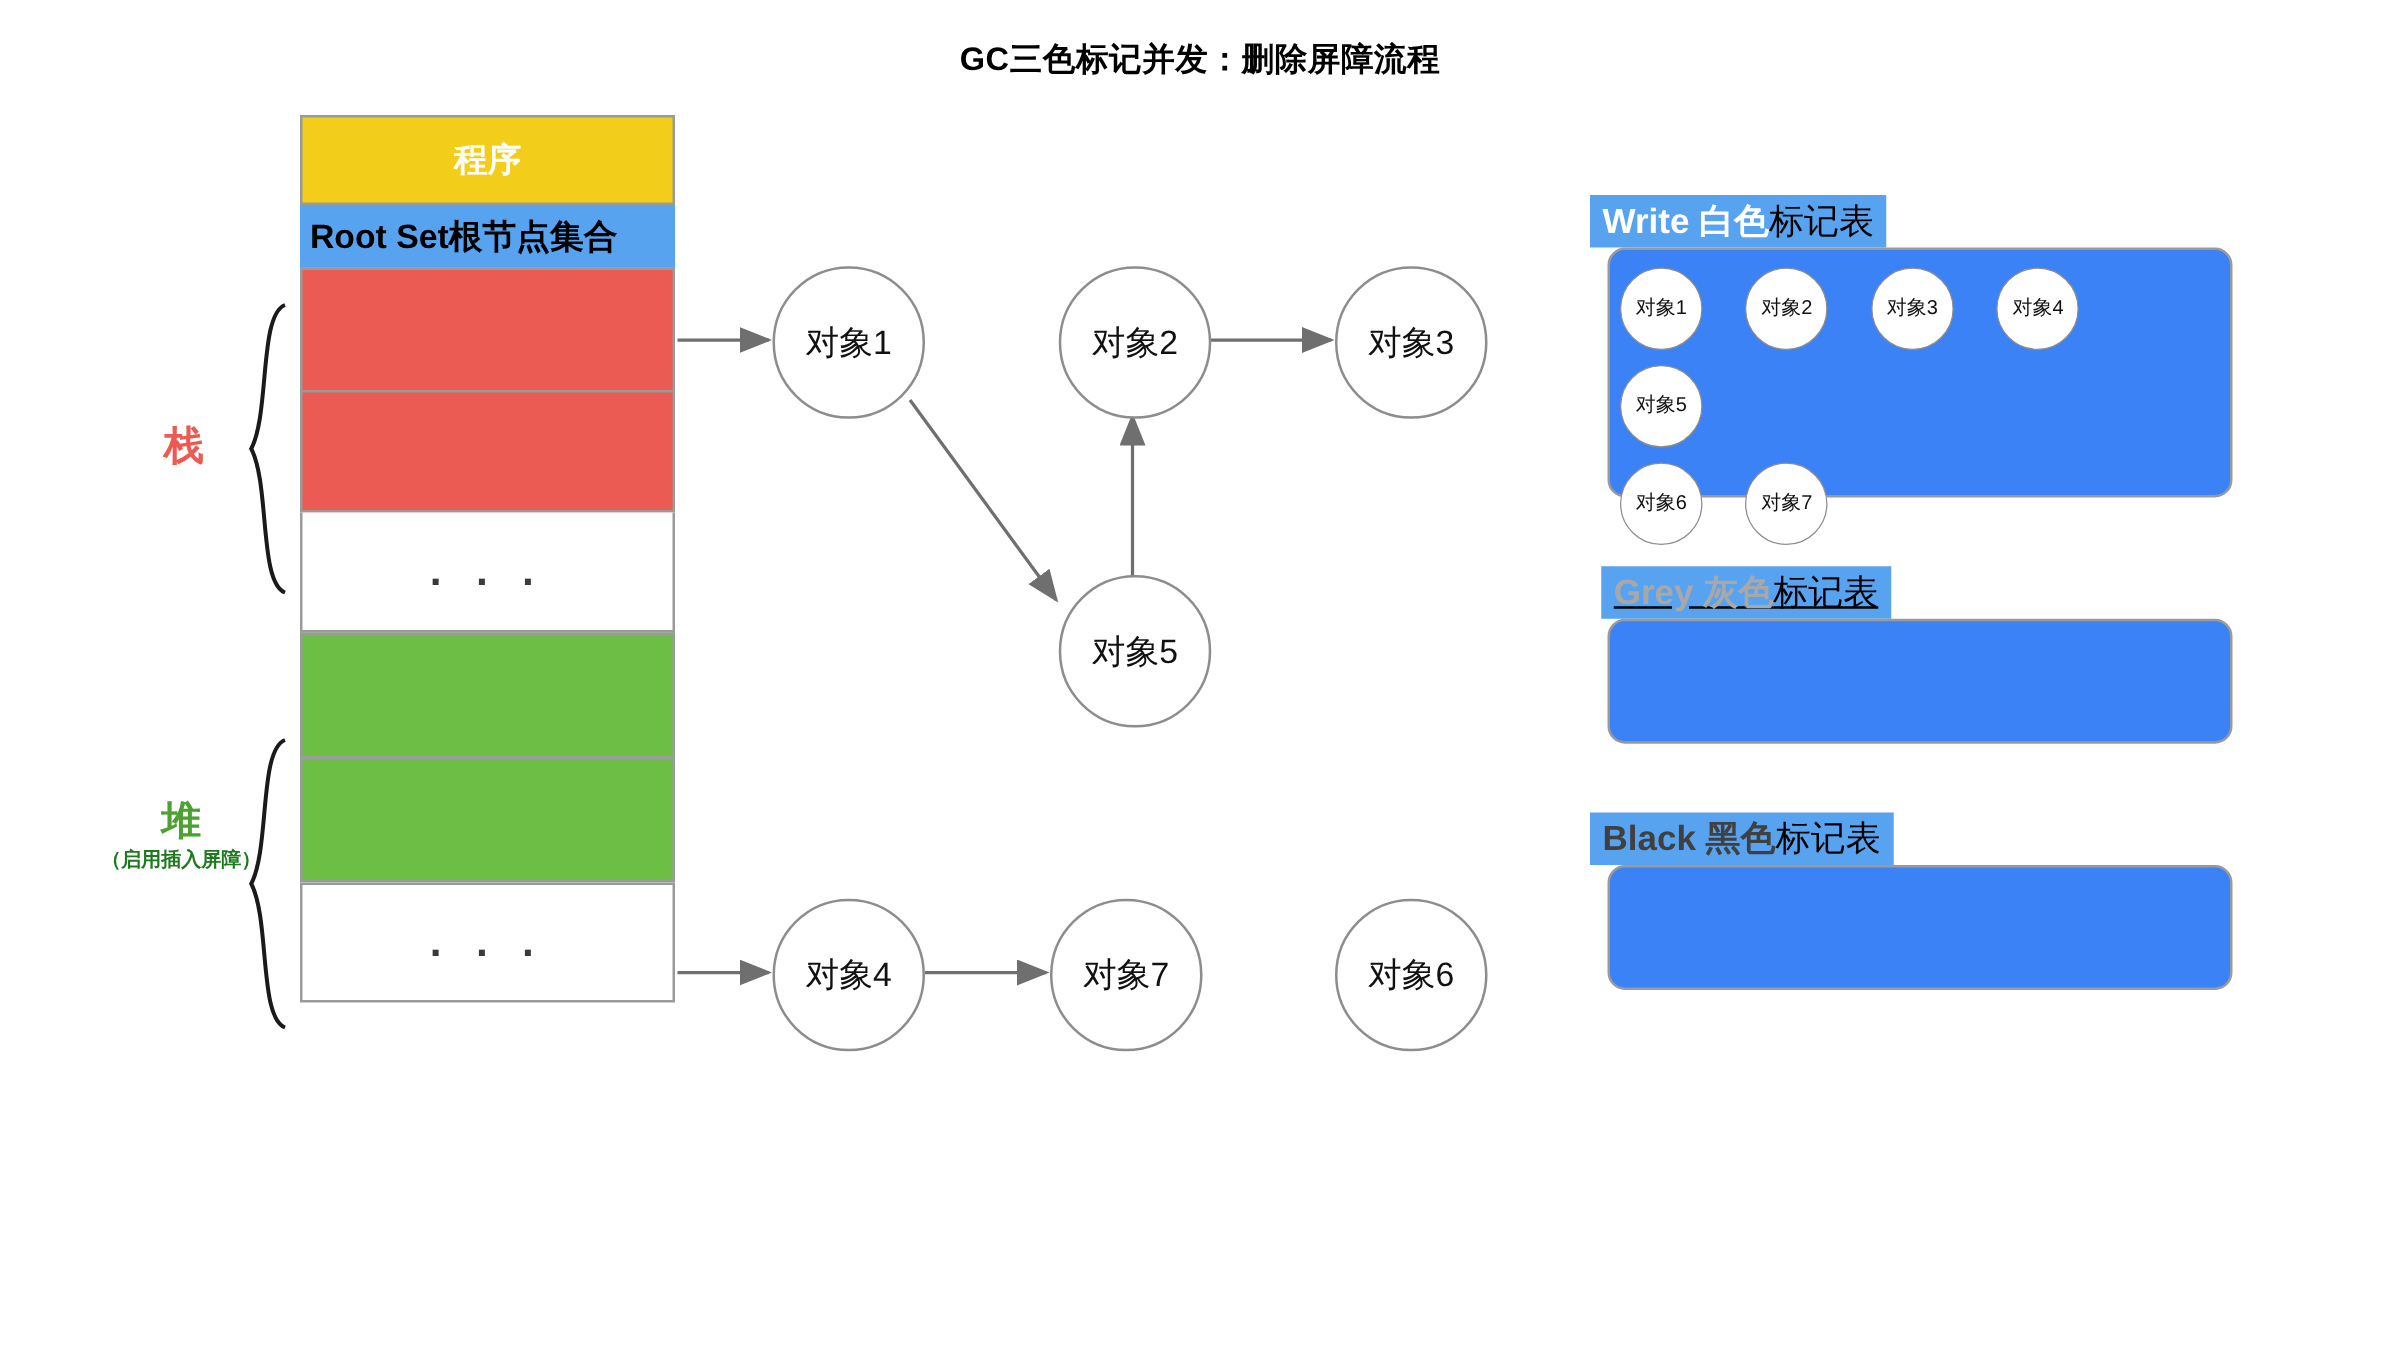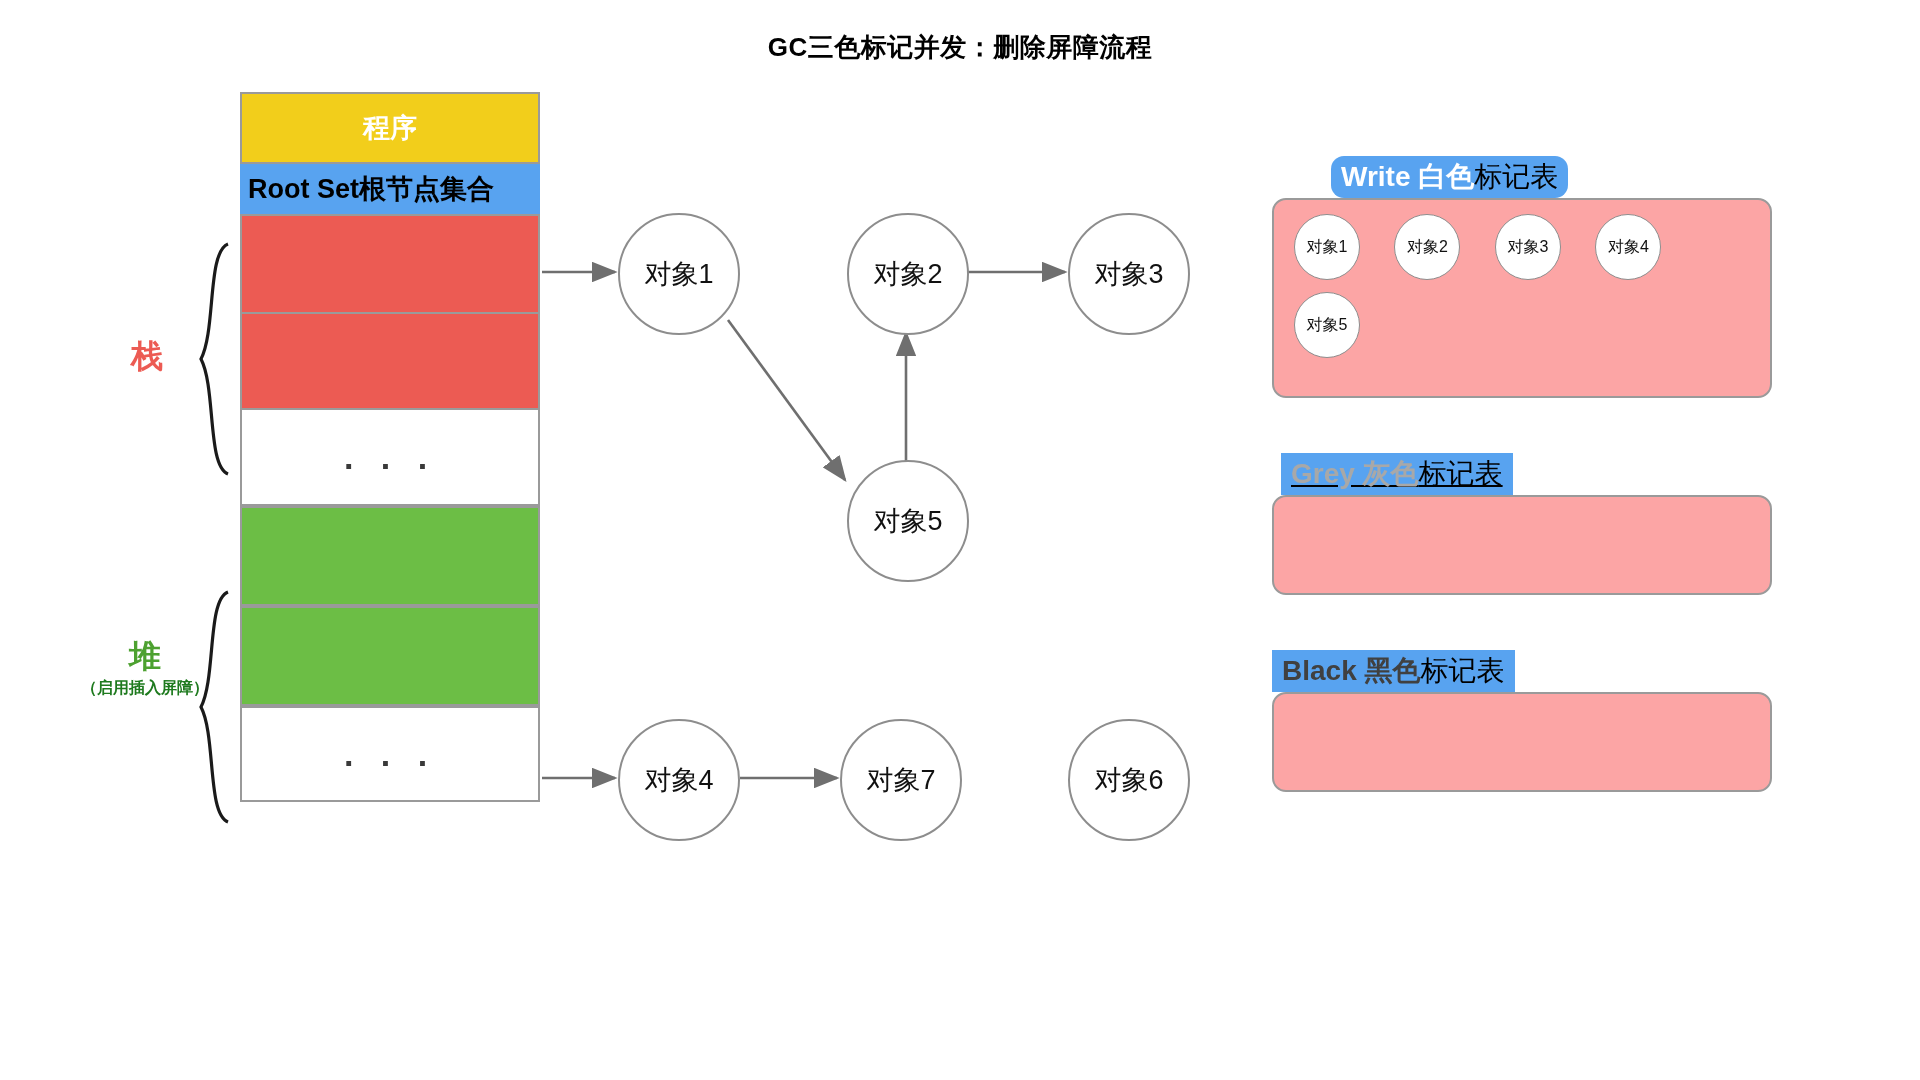--- a/index.html
+++ b/index.html
@@ -48,21 +48,21 @@
        border:2px solid #8d8d8d;background:#fff;display:flex;
        align-items:center;justify-content:center;font-size:27px;color:#111;}
 
   
   .tblhead{position:absolute;background:#58A3F0;height:42px;
            display:flex;align-items:center;padding:0 10px;box-sizing:border-box;
            font-size:28px;white-space:nowrap;}
   .tblhead .kw{font-weight:bold;}
   .tblhead .tail{color:#000000;font-weight:normal;}
   .tblbox{position:absolute;border:2px solid #9a9a9a;border-radius:14px;
-          background:#fca5a5;box-sizing:border-box;padding:14px 0 0 20px;}
+          background:#3b82f6;box-sizing:border-box;padding:14px 0 0 8px;margin-left:14px;}
   .chip{width:64px;height:64px;border-radius:50%;border:1.6px solid #8d8d8d;
         background:#fff;display:inline-flex;align-items:center;
         justify-content:center;font-size:16px;color:#111;margin-right:30px;
         margin-bottom:12px;vertical-align:top;}
   .chiprow{line-height:0;}
 
   
   #caption{position:absolute;left:550px;top:948px;width:740px;
            background:#58A3F0;padding:10px 18px;box-sizing:border-box;
            text-align:center;font-size:40px;line-height:1.22;color:#000;}
@@ -118,31 +118,35 @@
   </svg>
 
   <div class="obj" style="left:618px;top:213px;">对象1</div>
   <div class="obj" style="left:847px;top:213px;">对象2</div>
   <div class="obj" style="left:1068px;top:213px;">对象3</div>
   <div class="obj" style="left:847px;top:460px;">对象5</div>
   <div class="obj" style="left:618px;top:719px;">对象4</div>
   <div class="obj" style="left:840px;top:719px;">对象7</div>
   <div class="obj" style="left:1068px;top:719px;">对象6</div>
 
-  <div class="tblhead" style="left:1331px;top:156px;border-radius:13px;">
+  <div class="tblhead" style="left:1272px;top:156px;">
     <span class="kw" style="color:#ffffff">Write 白色</span>
     <span class="tail">标记表</span>
   </div>
   <div class="tblbox" style="left:1272px;top:198px;width:500px;height:200px;">
     <div class="chiprow">
       <span class="chip">对象1</span>
       <span class="chip">对象2</span>
       <span class="chip">对象3</span>
       <span class="chip">对象4</span>
       <span class="chip">对象5</span>
+    </div>
+    <div class="chiprow">
+      <span class="chip">对象6</span>
+      <span class="chip">对象7</span>
     </div>
   </div>
 
   <div class="tblhead" style="left:1281px;top:453px;text-decoration:underline;">
     <span class="kw" style="color:#a8a8a8">Grey 灰色</span>
     <span class="tail">标记表</span>
   </div>
   <div class="tblbox" style="left:1272px;top:495px;width:500px;height:100px;"></div>
 
   <div class="tblhead" style="left:1272px;top:650px;">

